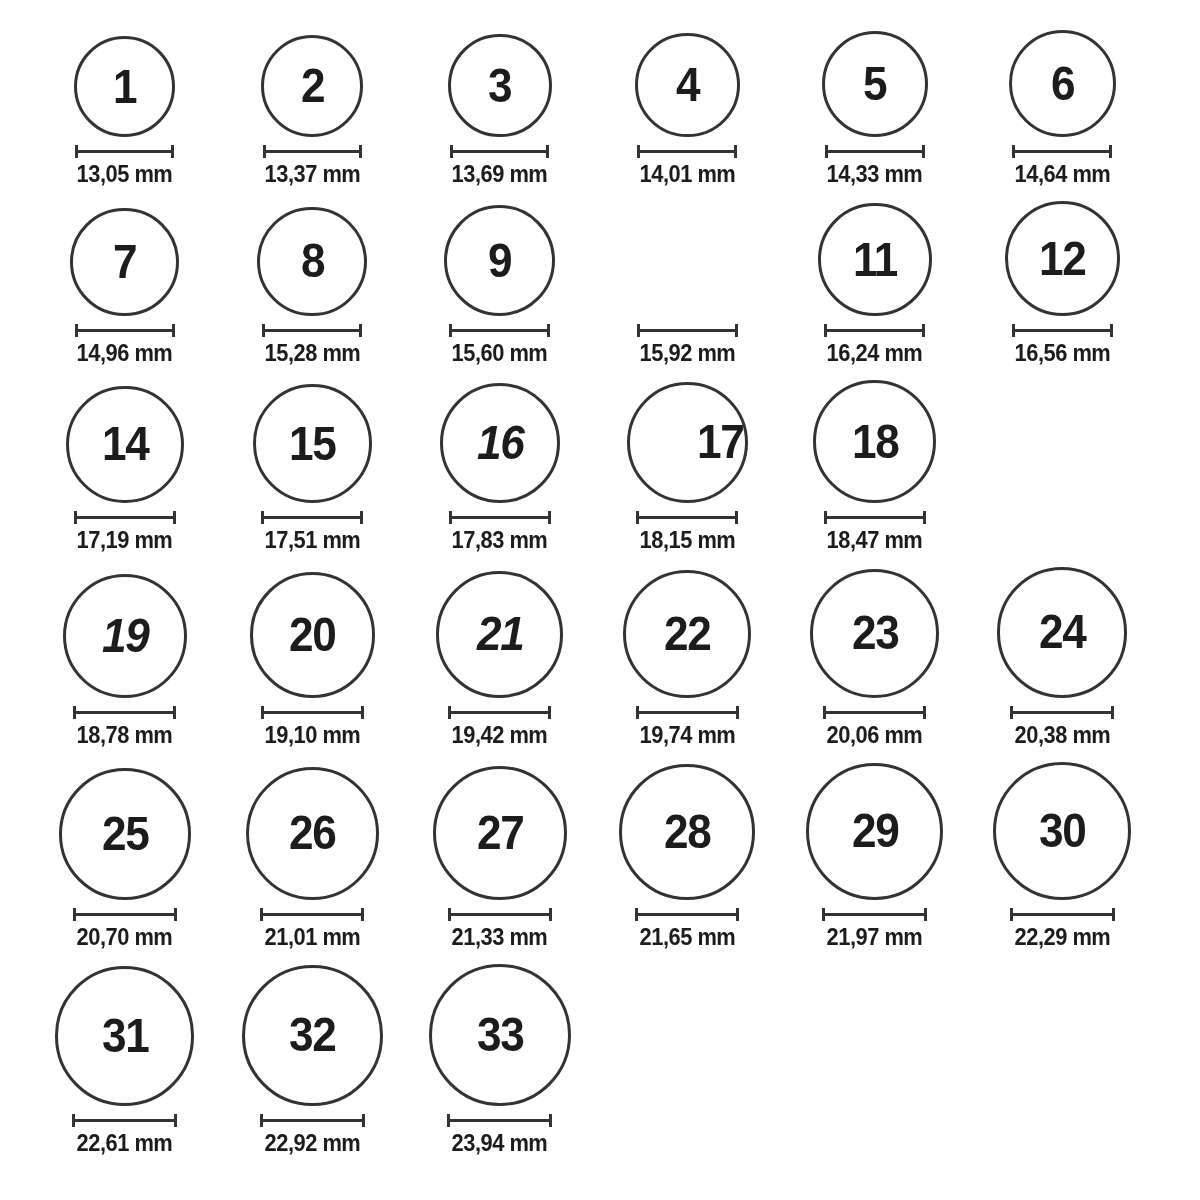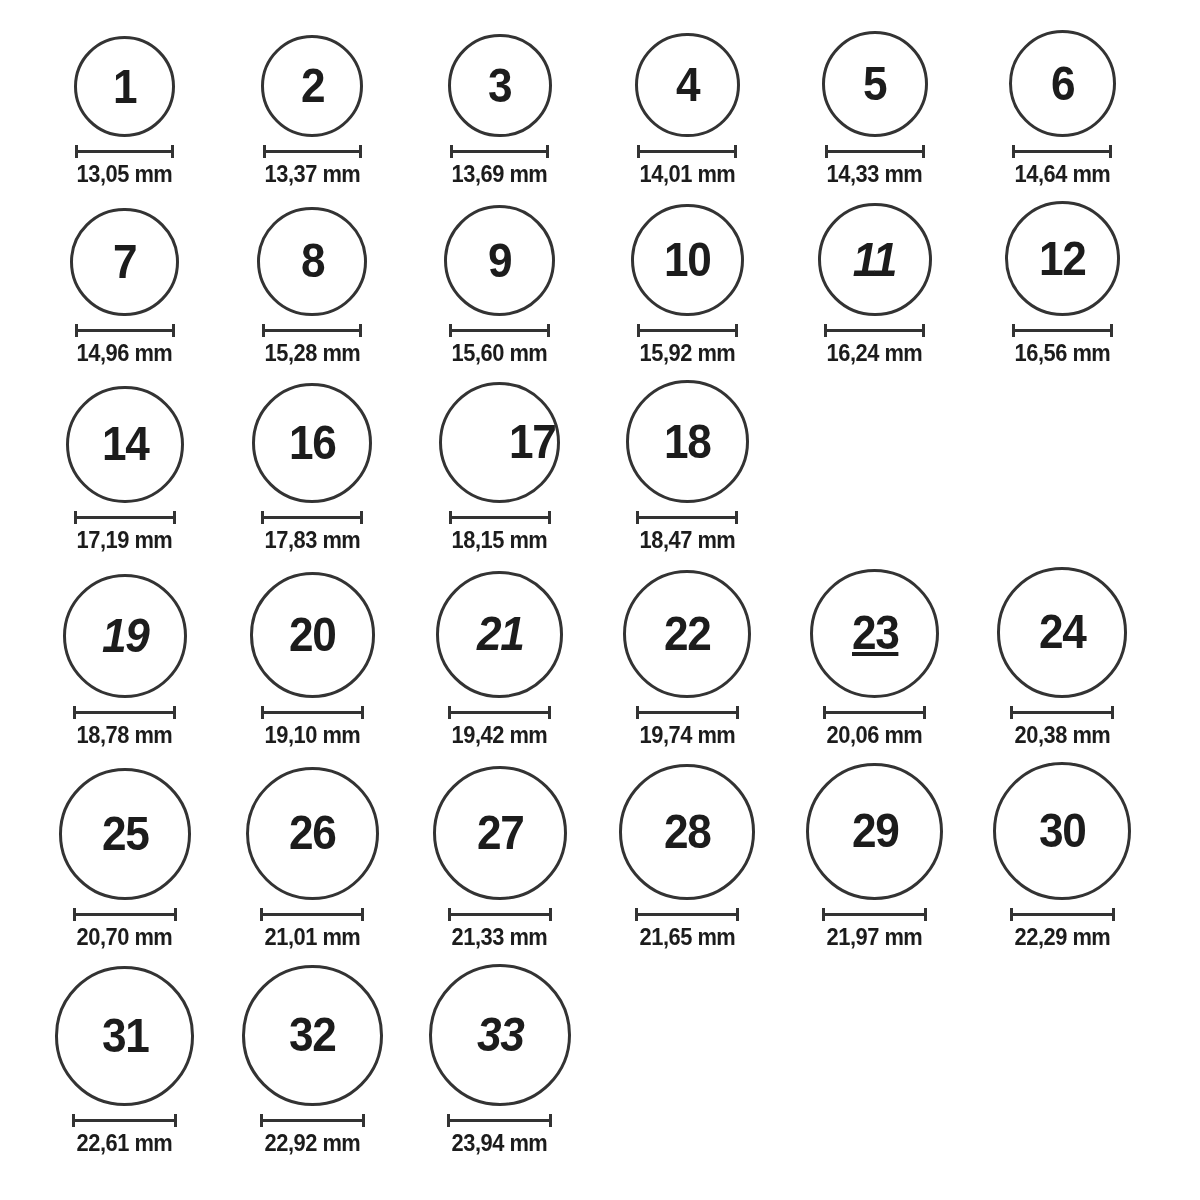--- a/index.html
+++ b/index.html
@@ -119,30 +119,27 @@
       <div class="cell">
     <div class="circle" style="width: 111.24px; height: 111.24px;">
       <span class="num">9</span>
     </div>
     <div class="dline" style="width: 100.6px;">
       <div class="dbar"></div>
     </div>
     <div class="dlabel">15,60 mm</div>
   </div>
       <div class="cell">
-    <div class="circle" style="width: 112.52px; height: 112.52px;">
-      <span class="num">10</span>
-    </div>
     <div class="dline" style="width: 100.8px;">
       <div class="dbar"></div>
     </div>
     <div class="dlabel">15,92 mm</div>
   </div>
       <div class="cell">
-    <div class="circle" style="width: 113.8px; height: 113.8px; font-style: italic;">
+    <div class="circle" style="width: 113.8px; height: 113.8px;">
       <span class="num">11</span>
     </div>
     <div class="dline" style="width: 101px;">
       <div class="dbar"></div>
     </div>
     <div class="dlabel">16,24 mm</div>
   </div>
       <div class="cell">
     <div class="circle" style="width: 115.08px; height: 115.08px;">
       <span class="num">12</span>
@@ -157,21 +154,30 @@
       <div class="cell">
     <div class="circle" style="width: 117.64px; height: 117.64px;">
       <span class="num">14</span>
     </div>
     <div class="dline" style="width: 101.6px;">
       <div class="dbar"></div>
     </div>
     <div class="dlabel">17,19 mm</div>
   </div>
       <div class="cell">
-    <div class="circle" style="width: 120.2px; height: 120.2px;">
+    <div class="circle" style="width: 118.92px; height: 118.92px;">
+      <span class="num">15</span>
+    </div>
+    <div class="dline" style="width: 101.8px;">
+      <div class="dbar"></div>
+    </div>
+    <div class="dlabel">17,51 mm</div>
+  </div>
+      <div class="cell">
+    <div class="circle" style="width: 120.2px; height: 120.2px; font-style: italic;">
       <span class="num">16</span>
     </div>
     <div class="dline" style="width: 102px;">
       <div class="dbar"></div>
     </div>
     <div class="dlabel">17,83 mm</div>
   </div>
       <div class="cell">
     <div class="circle" style="width: 121.48px; height: 121.48px; justify-content: flex-end;">
       <span class="num">17</span>
@@ -222,21 +228,21 @@
       <div class="cell">
     <div class="circle" style="width: 127.88px; height: 127.88px;">
       <span class="num">22</span>
     </div>
     <div class="dline" style="width: 103.2px;">
       <div class="dbar"></div>
     </div>
     <div class="dlabel">19,74 mm</div>
   </div>
       <div class="cell">
-    <div class="circle" style="width: 129.16px; height: 129.16px; text-decoration: underline;">
+    <div class="circle" style="width: 129.16px; height: 129.16px;">
       <span class="num">23</span>
     </div>
     <div class="dline" style="width: 103.4px;">
       <div class="dbar"></div>
     </div>
     <div class="dlabel">20,06 mm</div>
   </div>
       <div class="cell">
     <div class="circle" style="width: 130.44px; height: 130.44px;">
       <span class="num">24</span>
@@ -316,21 +322,21 @@
       <div class="cell">
     <div class="circle" style="width: 140.68px; height: 140.68px;">
       <span class="num">32</span>
     </div>
     <div class="dline" style="width: 105.2px;">
       <div class="dbar"></div>
     </div>
     <div class="dlabel">22,92 mm</div>
   </div>
       <div class="cell">
-    <div class="circle" style="width: 141.96px; height: 141.96px; font-style: italic;">
+    <div class="circle" style="width: 141.96px; height: 141.96px;">
       <span class="num">33</span>
     </div>
     <div class="dline" style="width: 105.4px;">
       <div class="dbar"></div>
     </div>
     <div class="dlabel">23,94 mm</div>
   </div>
     </div>
   </main>
 

